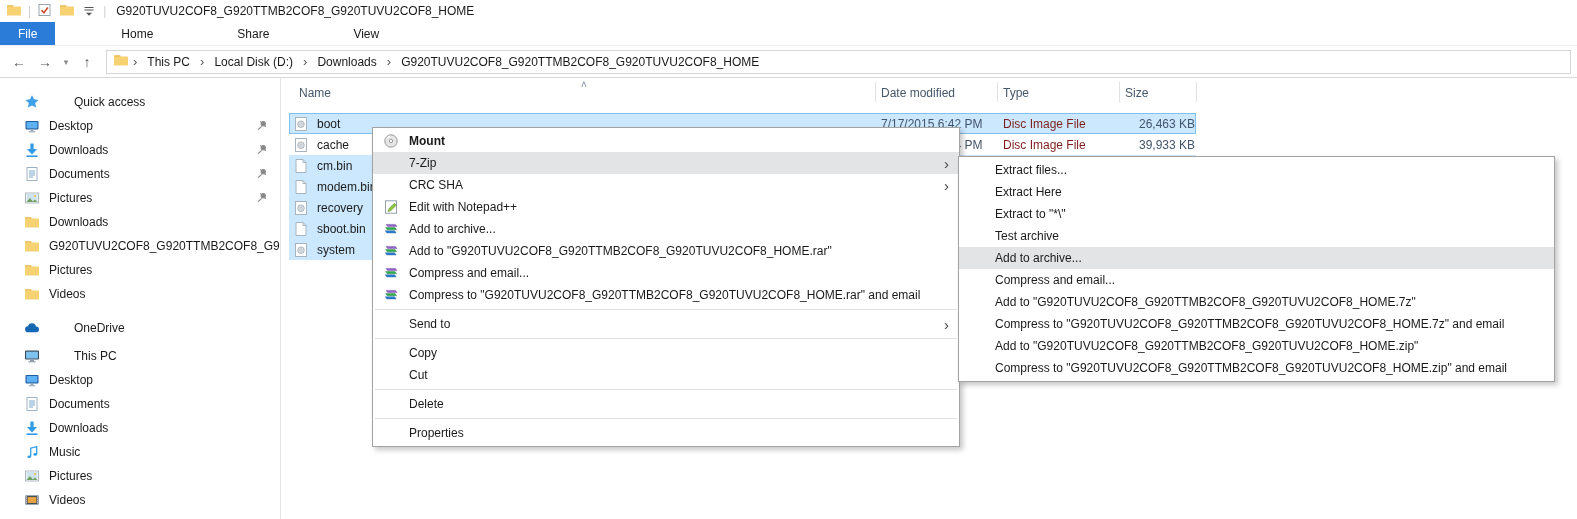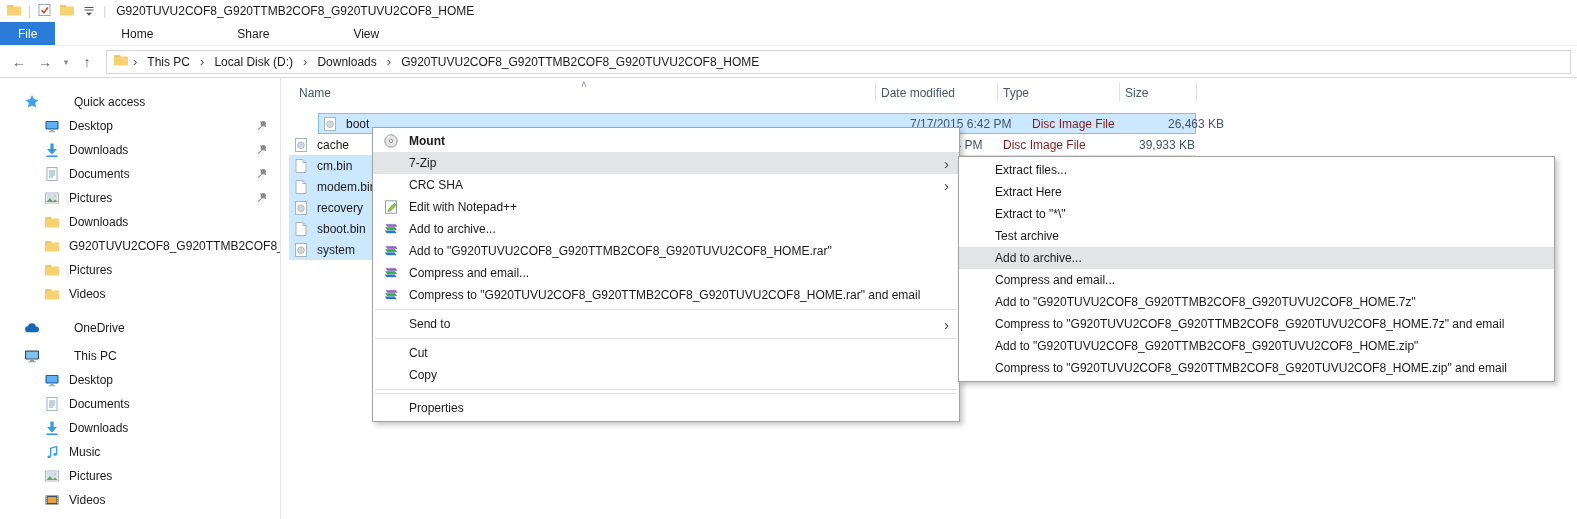--- a/index.html
+++ b/index.html
@@ -24,34 +24,34 @@
   .breadcrumb{flex:1;height:22px;border:1px solid #d6d6d6;display:flex;align-items:center;
               padding:0 6px;margin-left:6px;gap:2px;white-space:nowrap;}
   .crumb{padding:0 6px;}
   .crumb-sep{color:#555;font-size:13px;padding:0 2px;}
 
   
   .main{display:flex;height:442px;}
   .sidebar{width:281px;box-sizing:border-box;border-right:1px solid #e4e4e4;padding-top:12px;overflow:hidden;flex:none;}
   .side-item{height:24px;display:flex;align-items:center;position:relative;white-space:nowrap;}
   .side-item.root{padding-left:24px;gap:25px;}
-  .side-item.child{padding-left:44px;}
+  .side-item.child{padding-left:24px;}
   .side-item .ico{width:16px;height:16px;margin-right:9px;flex:none;}
   .side-item .pin{position:absolute;right:12px;top:4px;width:14px;height:14px;}
   .sgap1{height:10px;} .sgap2{height:4px;}
 
   .filepane{flex:1;position:relative;}
   .hdr{position:absolute;color:#45576b;}
   .hsep{position:absolute;top:4px;width:1px;height:20px;background:#e2e2e2;}
   .sortcaret{position:absolute;left:300px;top:1px;color:#7a8aa0;font-size:10px;}
 
   .rows{position:absolute;top:35px;left:8px;width:907px;}
   .row{height:21px;display:flex;align-items:center;position:relative;box-sizing:border-box;}
   .row.selected{background:#cce8ff;}
-  .row.focused{outline:1px solid #7fc0f0;outline-offset:-1px;margin-left:29px;}
+  .row.focused{outline:1px solid #7fc0f0;outline-offset:-1px;}
   .row .ico{width:16px;height:16px;margin:0 8px 0 4px;flex:none;}
   .cell-date{position:absolute;left:592px;color:#42546a;}
   .cell-type{position:absolute;left:714px;color:#7f1d1d;text-align:right;}
   .cell-size{position:absolute;left:826px;width:80px;text-align:right;color:#42546a;}
 
   
   .menu{position:absolute;background:#fff;border:1px solid #a3a3a3;box-shadow:3px 3px 5px rgba(0,0,0,.22);
         padding:2px 0;z-index:10;}
   #context-menu{left:372px;top:127px;width:586px;}
   #submenu-7zip{left:958px;top:156px;width:595px;z-index:11;}
@@ -444,27 +444,31 @@
       </div>
       <div class="msep"></div>
       <div class="mi">
         <span class="mico"></span>
         <span>Send to</span>
         <span class="arrow">›</span>
       </div>
       <div class="msep"></div>
       <div class="mi">
         <span class="mico"></span>
+        <span>Copy</span>
+      </div>
+      <div class="mi">
+        <span class="mico"></span>
         <span>Cut</span>
       </div>
-      <div class="mi">
-        <span class="mico"></span>
-        <span>Copy</span>
-      </div>
       <div class="msep"></div>
+      <div class="mi">
+        <span class="mico"></span>
+        <span>Delete</span>
+      </div>
       <div class="msep"></div>
       <div class="mi">
         <span class="mico"></span>
         <span>Properties</span>
       </div>
     </div>
 
   <div class="menu" id="submenu-7zip">
       <div class="mi">
         <span class="mico"></span>

